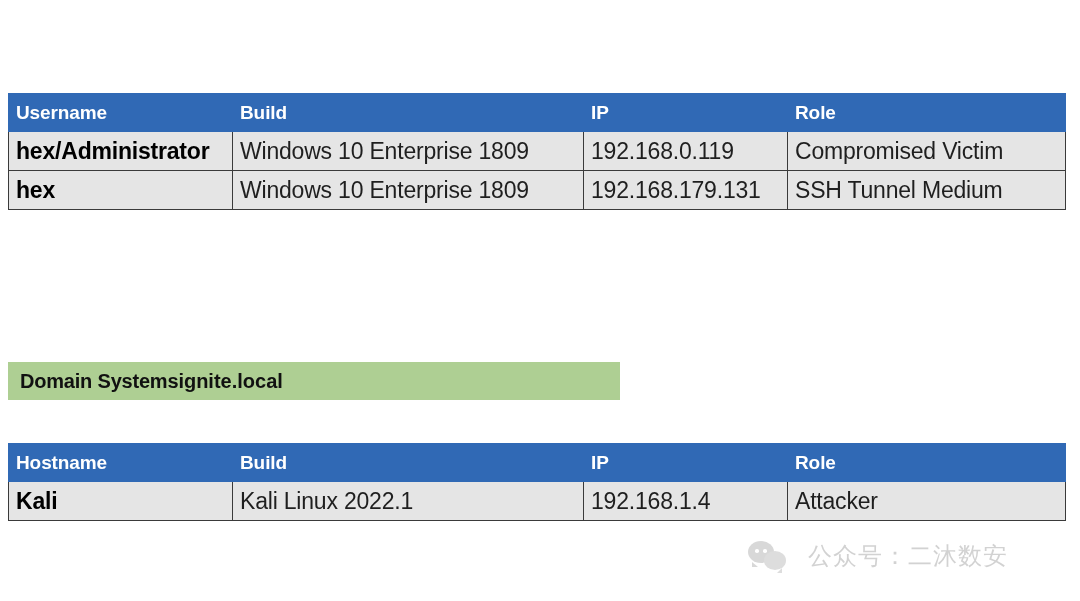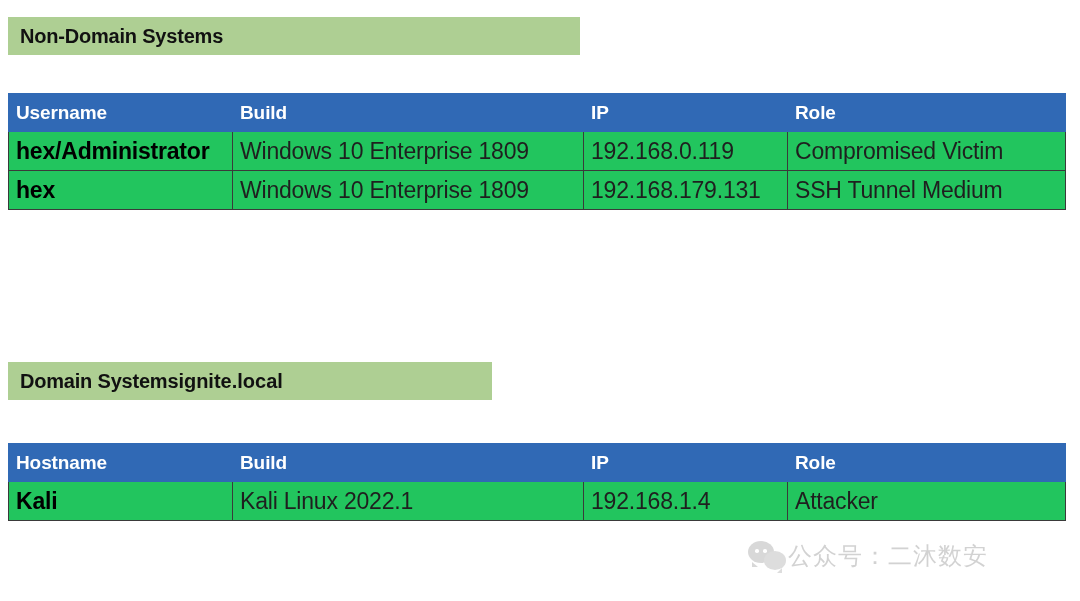--- a/index.html
+++ b/index.html
@@ -47,30 +47,30 @@
 
   #banner-non-domain {
     left: 8px;
     top: 17px;
     width: 572px;
     height: 38px;
   }
   #banner-domain {
     left: 8px;
     top: 362px;
-    width: 484px;
+    width: 612px;
     height: 38px;
   }
 
   
   .data-table {
     position: absolute;
     border-collapse: collapse;
     table-layout: fixed;
-    background: #22c55e;
+    background: #e5e5e5;
   }
   .data-table th,
   .data-table td {
     border: 1px solid #3a3a3a;
     padding: 0 7px;
     text-align: left;
     vertical-align: middle;
     overflow: hidden;
     white-space: nowrap;
   }
@@ -110,21 +110,21 @@
   .col-c { width: 204px; }
   .col-d { width: 278px; }
 
   
   #watermark {
     position: absolute;
     left: 748px;
     top: 540px;
     display: flex;
     align-items: center;
-    gap: 0;
+    gap: 20px;
     opacity: 0.38;
     pointer-events: none;
   }
   #watermark .wm-text {
     font-size: 24px;
     color: #8a8a8a;
     white-space: nowrap;
     letter-spacing: 1px;
   }
   .wechat-mark {
@@ -180,23 +180,20 @@
     background: #ffffff;
   }
   .wechat-mark .d1 { left: 7px;  top: 8px; }
   .wechat-mark .d2 { left: 15px; top: 8px; }
 </style>
 </head>
 <body>
 
 <div class="page">
 
-  <div class="section-banner" id="banner-non-domain">
-    <span class="banner-title">Non-Domain Systems</span>
-  </div>
 
   <table class="data-table" id="table-non-domain">
     <colgroup>
       <col class="col-a">
         <col class="col-b">
         <col class="col-c">
         <col class="col-d">
     </colgroup>
     <thead>
       <tr>

